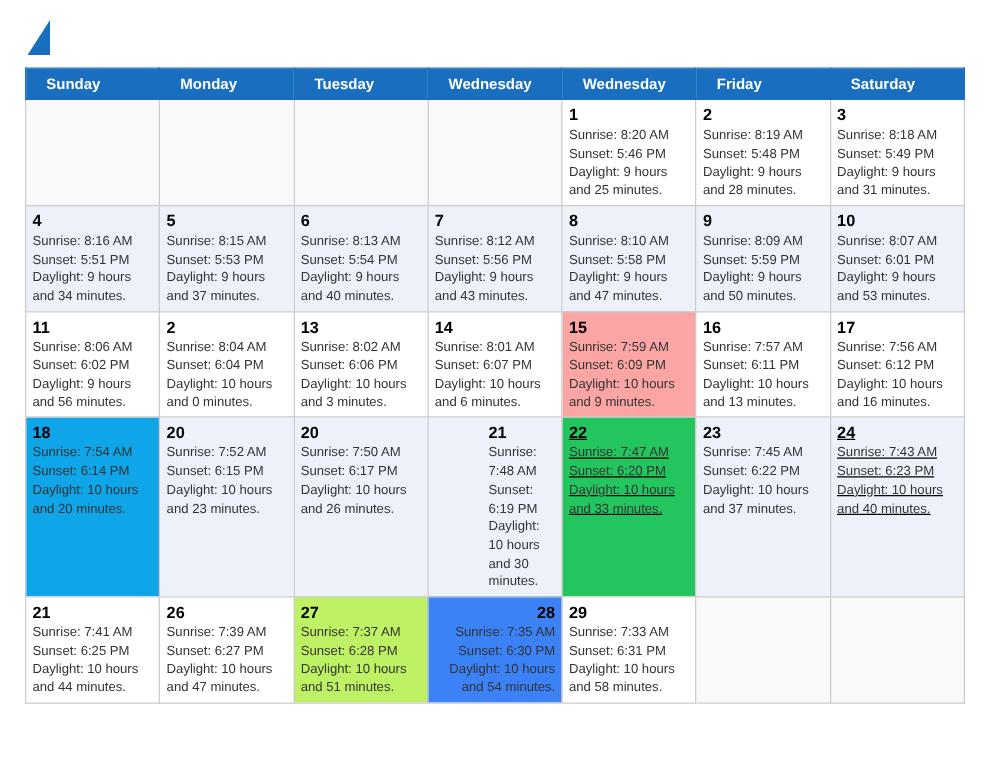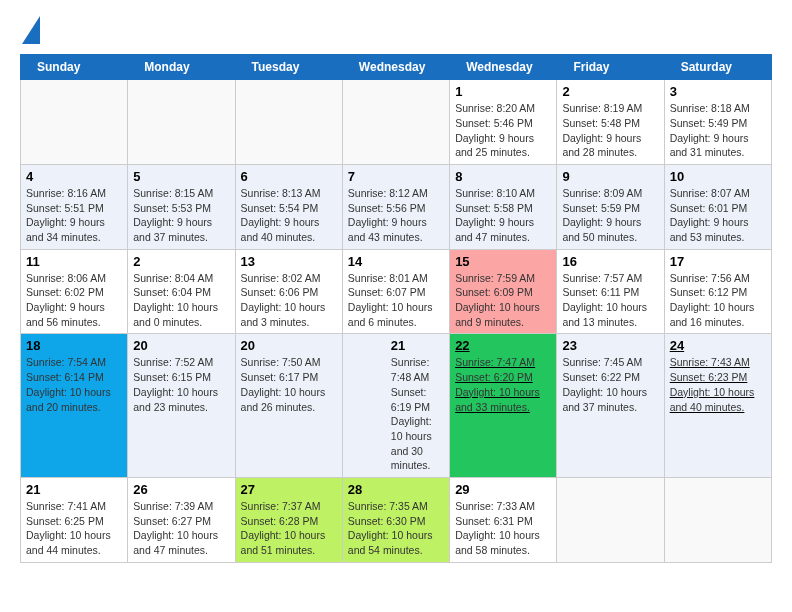--- a/index.html
+++ b/index.html
@@ -241,21 +241,21 @@
           <div class="day-info">Sunrise: 7:41 AM<br>Sunset: 6:25 PM<br>Daylight: 10 hours<br>and 44 minutes.</div>
         </td>
         <td style="background-color: rgb(255, 255, 255);">
           <span class="day-number">26</span>
           <div class="day-info">Sunrise: 7:39 AM<br>Sunset: 6:27 PM<br>Daylight: 10 hours<br>and 47 minutes.</div>
         </td>
         <td style="background-color: #bef264;">
           <span class="day-number">27</span>
           <div class="day-info">Sunrise: 7:37 AM<br>Sunset: 6:28 PM<br>Daylight: 10 hours<br>and 51 minutes.</div>
         </td>
-        <td style="background-color: #bef264;">
+        <td style="background-color: #3b82f6; text-align: right;">
           <span class="day-number">28</span>
           <div class="day-info">Sunrise: 7:35 AM<br>Sunset: 6:30 PM<br>Daylight: 10 hours<br>and 54 minutes.</div>
         </td>
         <td style="background-color: rgb(255, 255, 255);">
           <span class="day-number">29</span>
           <div class="day-info">Sunrise: 7:33 AM<br>Sunset: 6:31 PM<br>Daylight: 10 hours<br>and 58 minutes.</div>
         </td>
         <td class="empty-cell" style="background-color: rgb(249, 249, 249);"></td>
         <td class="empty-cell" style="background-color: rgb(249, 249, 249);"></td>
       </tr>

